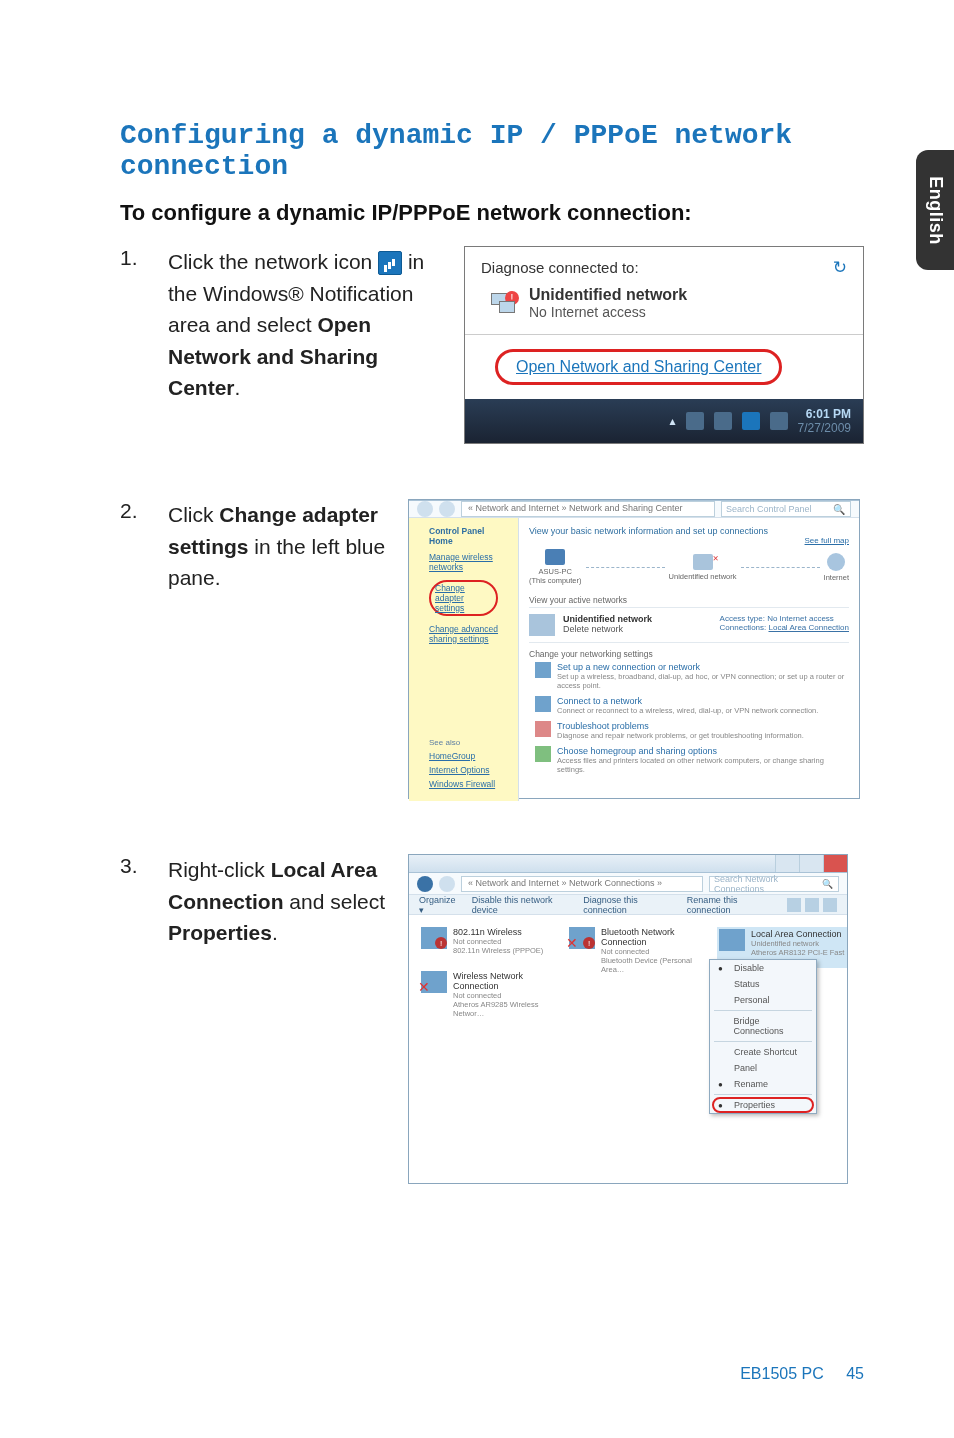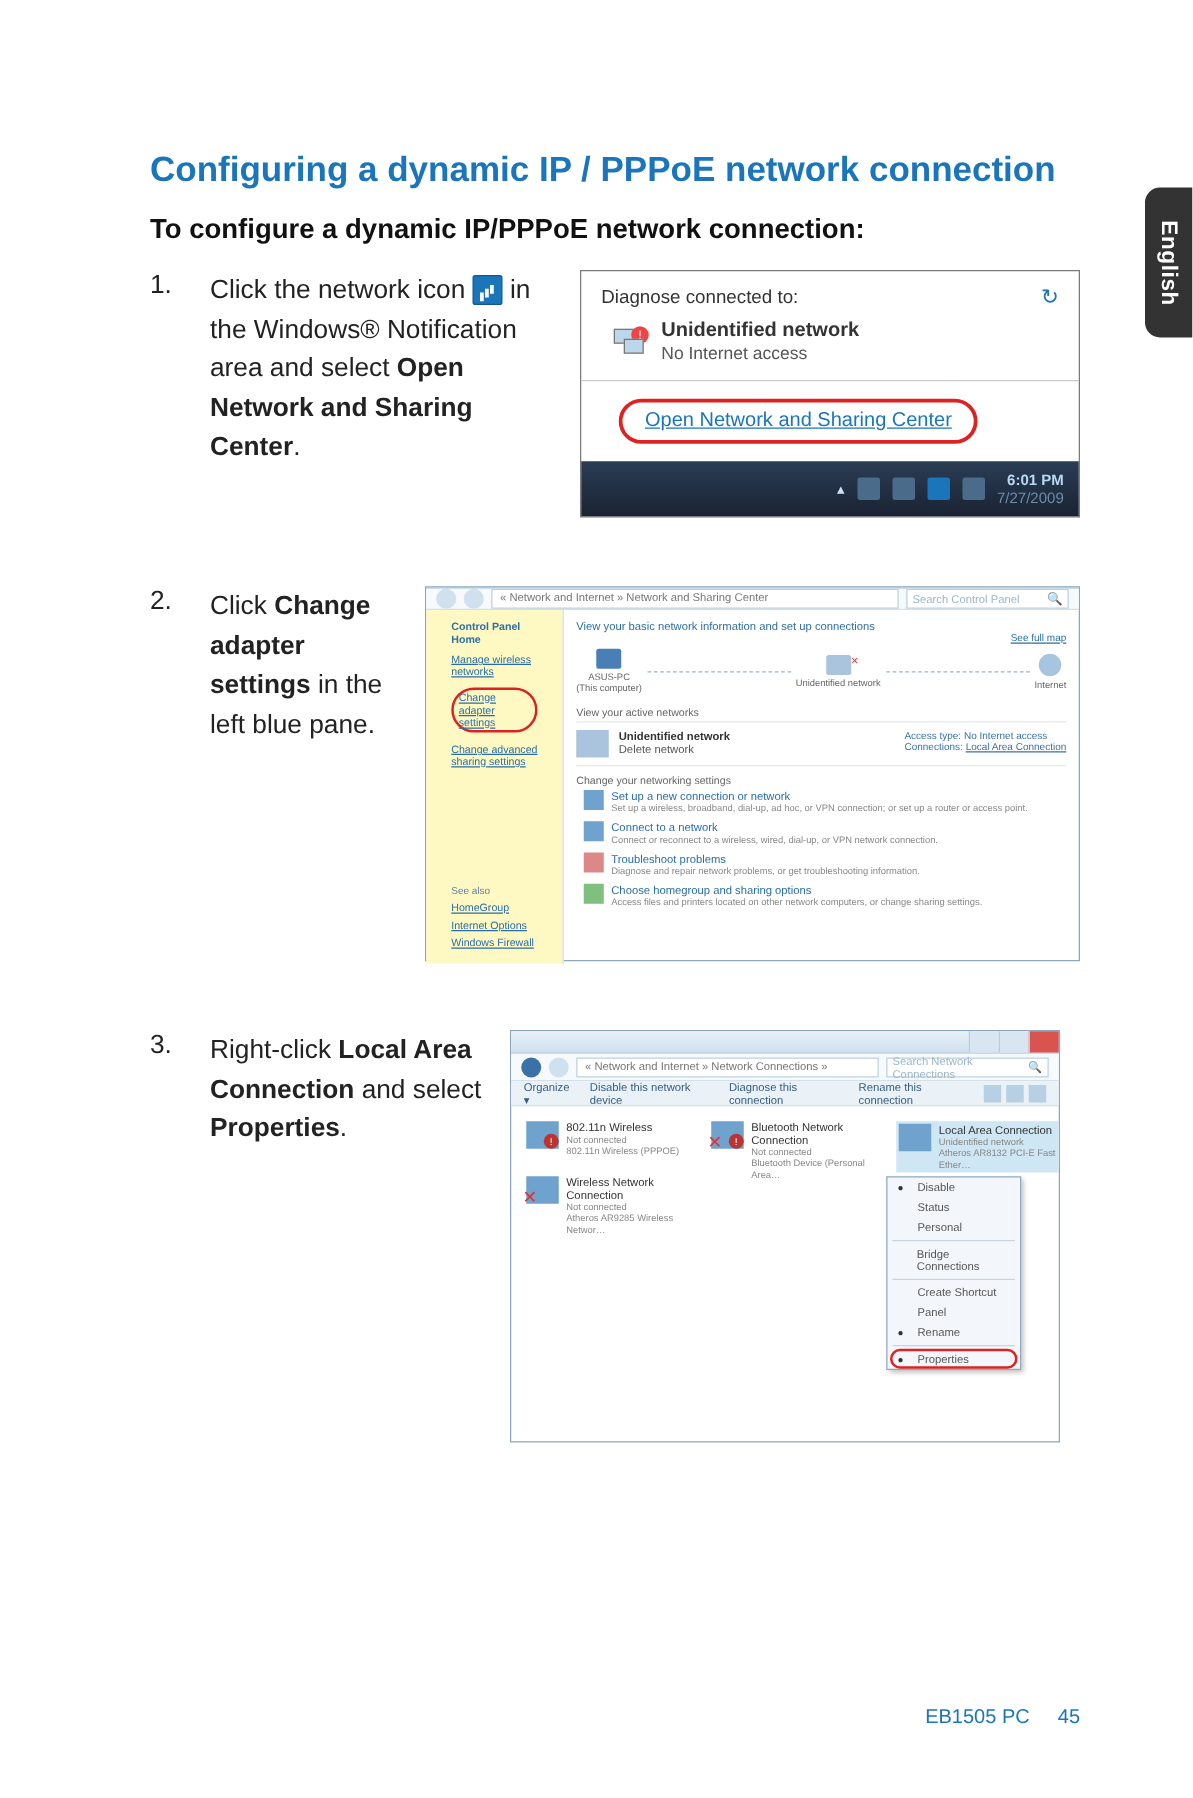--- a/index.html
+++ b/index.html
@@ -27,20 +27,21 @@
     letter-spacing: 0.5px;
   }
 
   .page { position: relative; width: 954px; height: 1438px; padding: 120px 90px 70px 120px; }
 
   h2.section-title {
     color: #1b75bb;
     font-size: 28px;
     font-weight: 600;
     margin-bottom: 18px;
+    font-family: Liberation Mono, monospace;
   }
   h3.subheading {
     color: #111;
     font-size: 22px;
     font-weight: 700;
     margin-bottom: 20px;
   }
 
   .step-row { display: flex; margin-bottom: 55px; }
   .step-row .num { width: 48px; font-size: 21px; color: #222; }
@@ -113,21 +114,21 @@
     padding: 0 12px; gap: 10px; color: #cfe3f5; font-size: 12px;
   }
   .shot1 .taskbar .ticon { width: 18px; height: 18px; background: #4a6b8a; border-radius: 2px; }
   .shot1 .taskbar .ticon.sig { background: #1b75bb; }
   .shot1 .taskbar .clock { text-align: right; line-height: 1.2; }
   .shot1 .taskbar .clock .t1 { color: #b7d9f5; font-weight: 600; }
   .shot1 .taskbar .clock .t2 { color: #6d8daa; }
 
   
   .shot2 {
-    width: 524px; height: 300px;
+    width: 452px; height: 300px;
     border: 1px solid #8aa6bd;
     background: #fff; font-size: 9px; color: #555;
     display: flex; flex-direction: column;
   }
   .shot2 .titlebar {
     height: 18px; background: linear-gradient(#e8f0f7,#cfe0ee);
     border-bottom: 1px solid #a9c2d6;
     display:flex; justify-content:flex-end;
   }
   .shot2 .titlebar .wbtn { width: 24px; height: 100%; background: #d9e6f1; border-left: 1px solid #b9cfde; }
@@ -212,21 +213,21 @@
   .shot3 .conn .cicon { width:26px; height:22px; background:#6fa2cc; flex-shrink:0; position:relative; }
   .shot3 .conn .cicon.off::after { content:"✕"; color:#d33; font-size:14px; position:absolute; left:-3px; top:8px; }
   .shot3 .conn .badge { position:absolute; left:14px; top:10px; width:12px; height:12px; background:#b33; border-radius:50%; color:#fff; font-size:8px; display:flex; align-items:center; justify-content:center; }
   .shot3 .conn .ctxt .t { color:#333; }
   .shot3 .conn .ctxt .d { color:#888; font-size:7.5px; }
   .shot3 .c1 { left:12px; top:12px; }
   .shot3 .c2 { left:160px; top:12px; }
   .shot3 .c3 { left:308px; top:12px; background:#cfe6f5; padding:2px; }
   .shot3 .c4 { left:12px; top:56px; }
   .shot3 .menu {
-    position:absolute; left:300px; top:56px; width:108px;
+    position:absolute; left:300px; top:44px; width:108px;
     background:#f3f7fb; border:1px solid #8faac0; box-shadow: 2px 2px 4px rgba(0,0,0,0.25);
     font-size:9px;
   }
   .shot3 .menu .mi { padding:3px 8px; display:flex; align-items:center; gap:6px; }
   .shot3 .menu .mi .mchk { width:10px; height:10px; }
   .shot3 .menu .mi .mchk.on::before { content:"●"; color:#333; font-size:8px; }
   .shot3 .menu .msep { height:1px; background:#c6d5e0; margin:2px 4px; }
   .shot3 .menu .mi.ring { position:relative; }
   .shot3 .menu .mi.ring::after {
     content:""; position:absolute; left:2px; right:2px; top:0; bottom:0;

